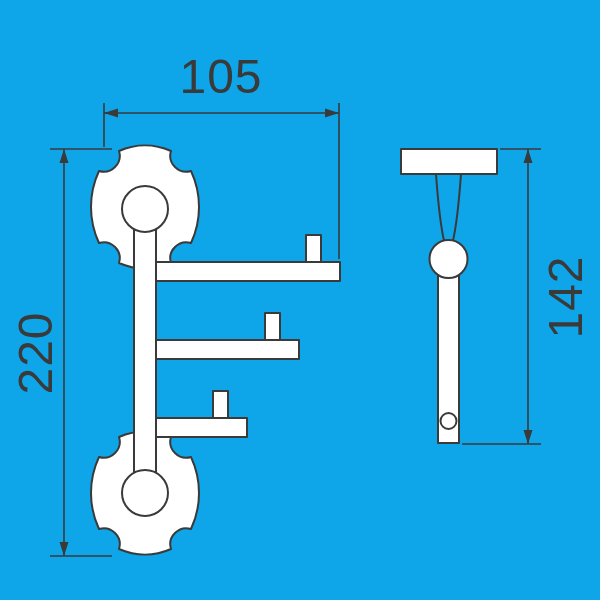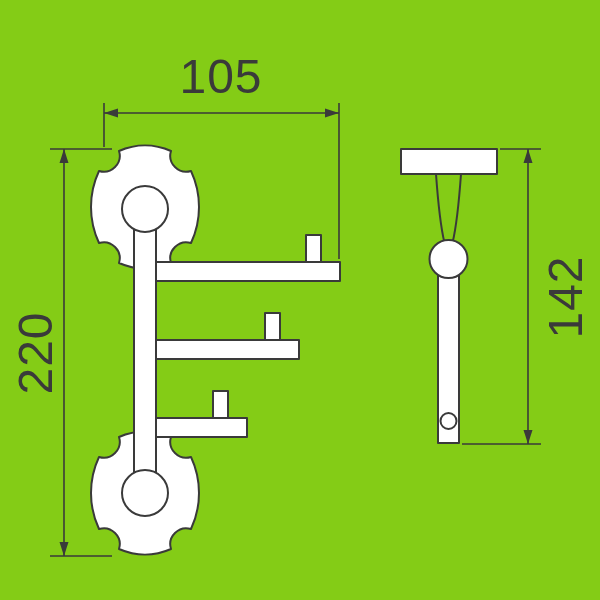--- a/index.html
+++ b/index.html
@@ -4,21 +4,21 @@
   <style>
     html, body {
       margin: 0;
       padding: 0;
       background: #ffffff;
     }
     .canvas {
       position: relative;
       width: 600px;
       height: 600px;
-      background: #84cc16;
+      background: #0ea5e9;
       font-family: "Liberation Sans", sans-serif;
       overflow: hidden;
     }
     svg { display: block; }
     .outline {
       fill: #ffffff;
       stroke: #3a3a3a;
       stroke-width: 2;
       stroke-linejoin: round;
     }

